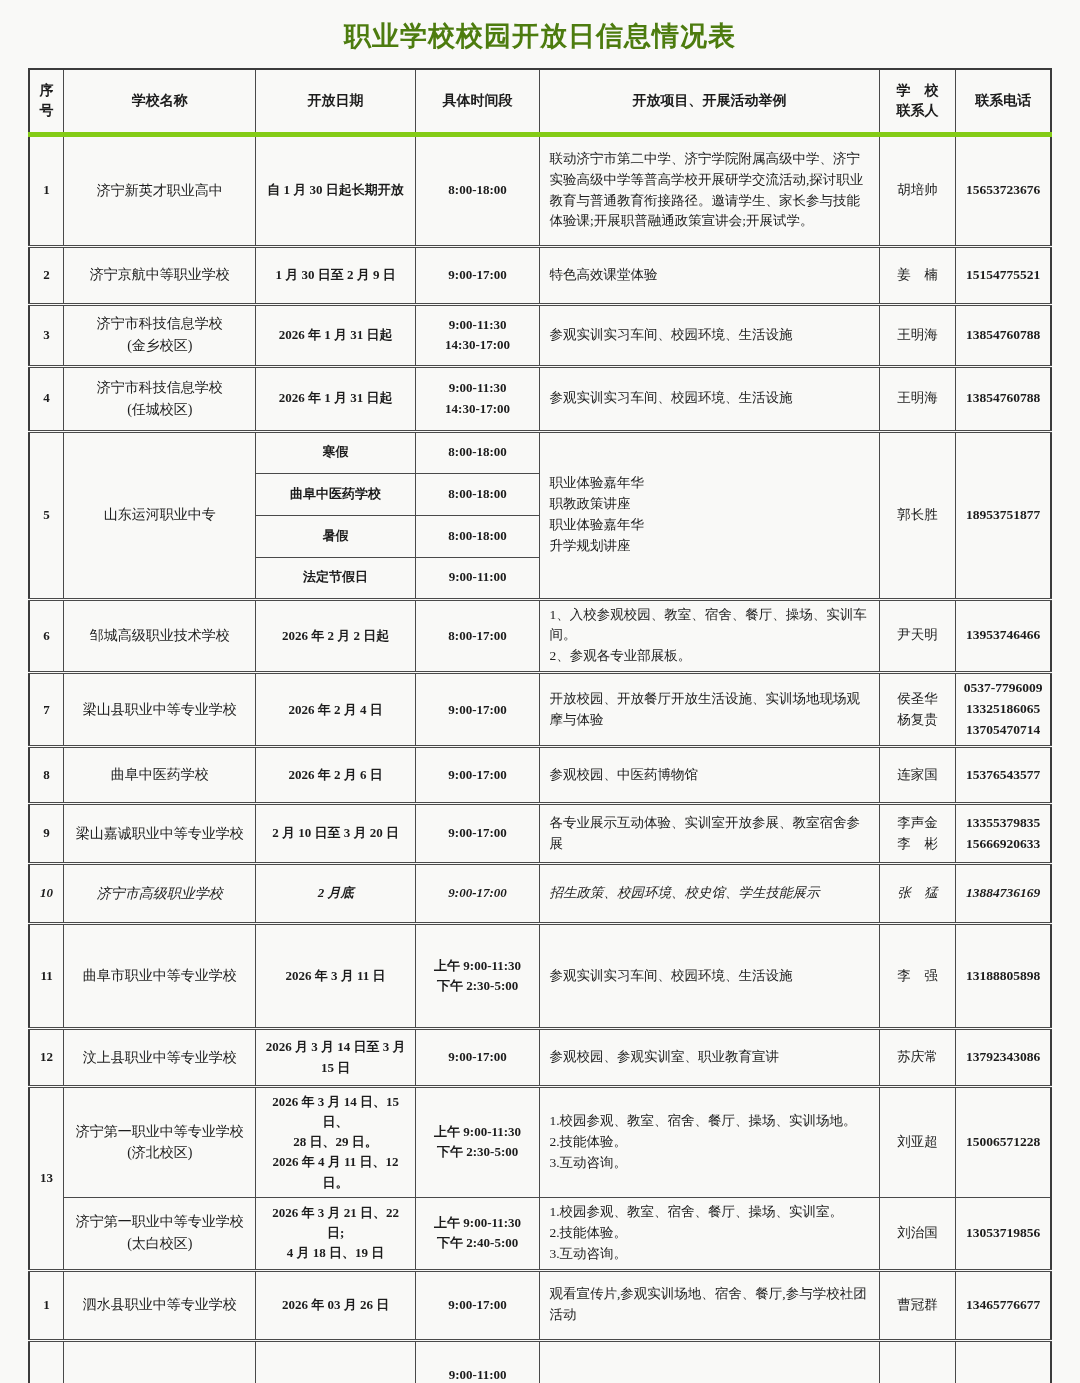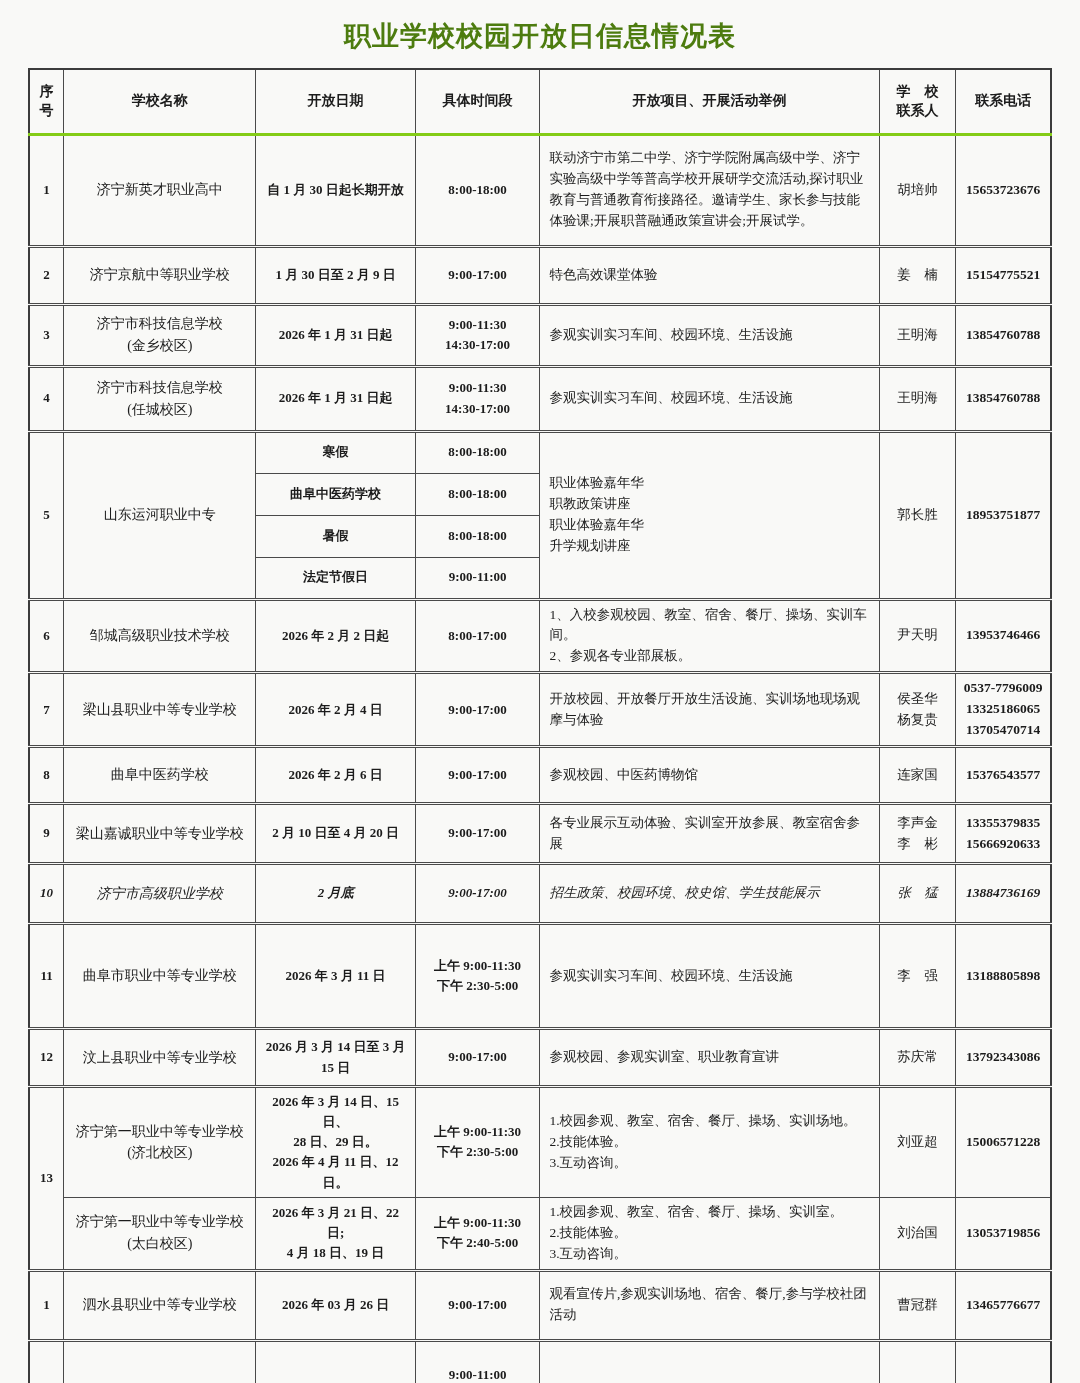--- a/index.html
+++ b/index.html
@@ -45,21 +45,21 @@
     text-align: center;
     overflow: hidden;
   }
   thead th {
     font-weight: 700;
     font-size: 14px;
     line-height: 1.4;
     background: transparent;
   }
   tr.major > td { border-top: 3px double #4a4a4a; }
-  tbody tr:first-child > td { border-top: 3px solid #84cc16; }
+  tbody tr:first-child > td { border-top: 5px solid #84cc16; }
 
   td.col-no      { font-weight: 700; font-size: 13px; }
   td.col-school  { font-size: 14px; }
   td.col-date    { font-weight: 700; font-size: 13px; }
   td.col-time    { font-weight: 700; font-size: 13px; text-align: center; }
   td.col-act     { text-align: left; padding: 4px 9px; font-size: 13.5px; }
   td.col-contact { font-size: 13.5px; }
   td.col-phone   { font-weight: 700; font-size: 13.5px; letter-spacing: 0px; }
 </style>
 </head>
@@ -183,21 +183,21 @@
           <td class="col-school">曲阜中医药学校</td>
           <td class="col-date">2026 年 2 月 6 日</td>
           <td class="col-time">9:00-17:00</td>
           <td class="col-act">参观校园、中医药博物馆</td>
           <td class="col-contact">连家国</td>
           <td class="col-phone">15376543577</td>
         </tr>
         <tr class="major" style="height: 60px;">
           <td class="col-no">9</td>
           <td class="col-school">梁山嘉诚职业中等专业学校</td>
-          <td class="col-date">2 月 10 日至 4 月 20 日</td>
+          <td class="col-date">2 月 10 日至 3 月 20 日</td>
           <td class="col-time">9:00-17:00</td>
           <td class="col-act">各专业展示互动体验、实训室开放参展、教室宿舍参展</td>
           <td class="col-contact">李声金
 李　彬</td>
           <td class="col-phone">13355379835
 15666920633</td>
         </tr>
         <tr class="major" style="height: 60px; font-style: italic;">
           <td class="col-no">10</td>
           <td class="col-school">济宁市高级职业学校</td>

